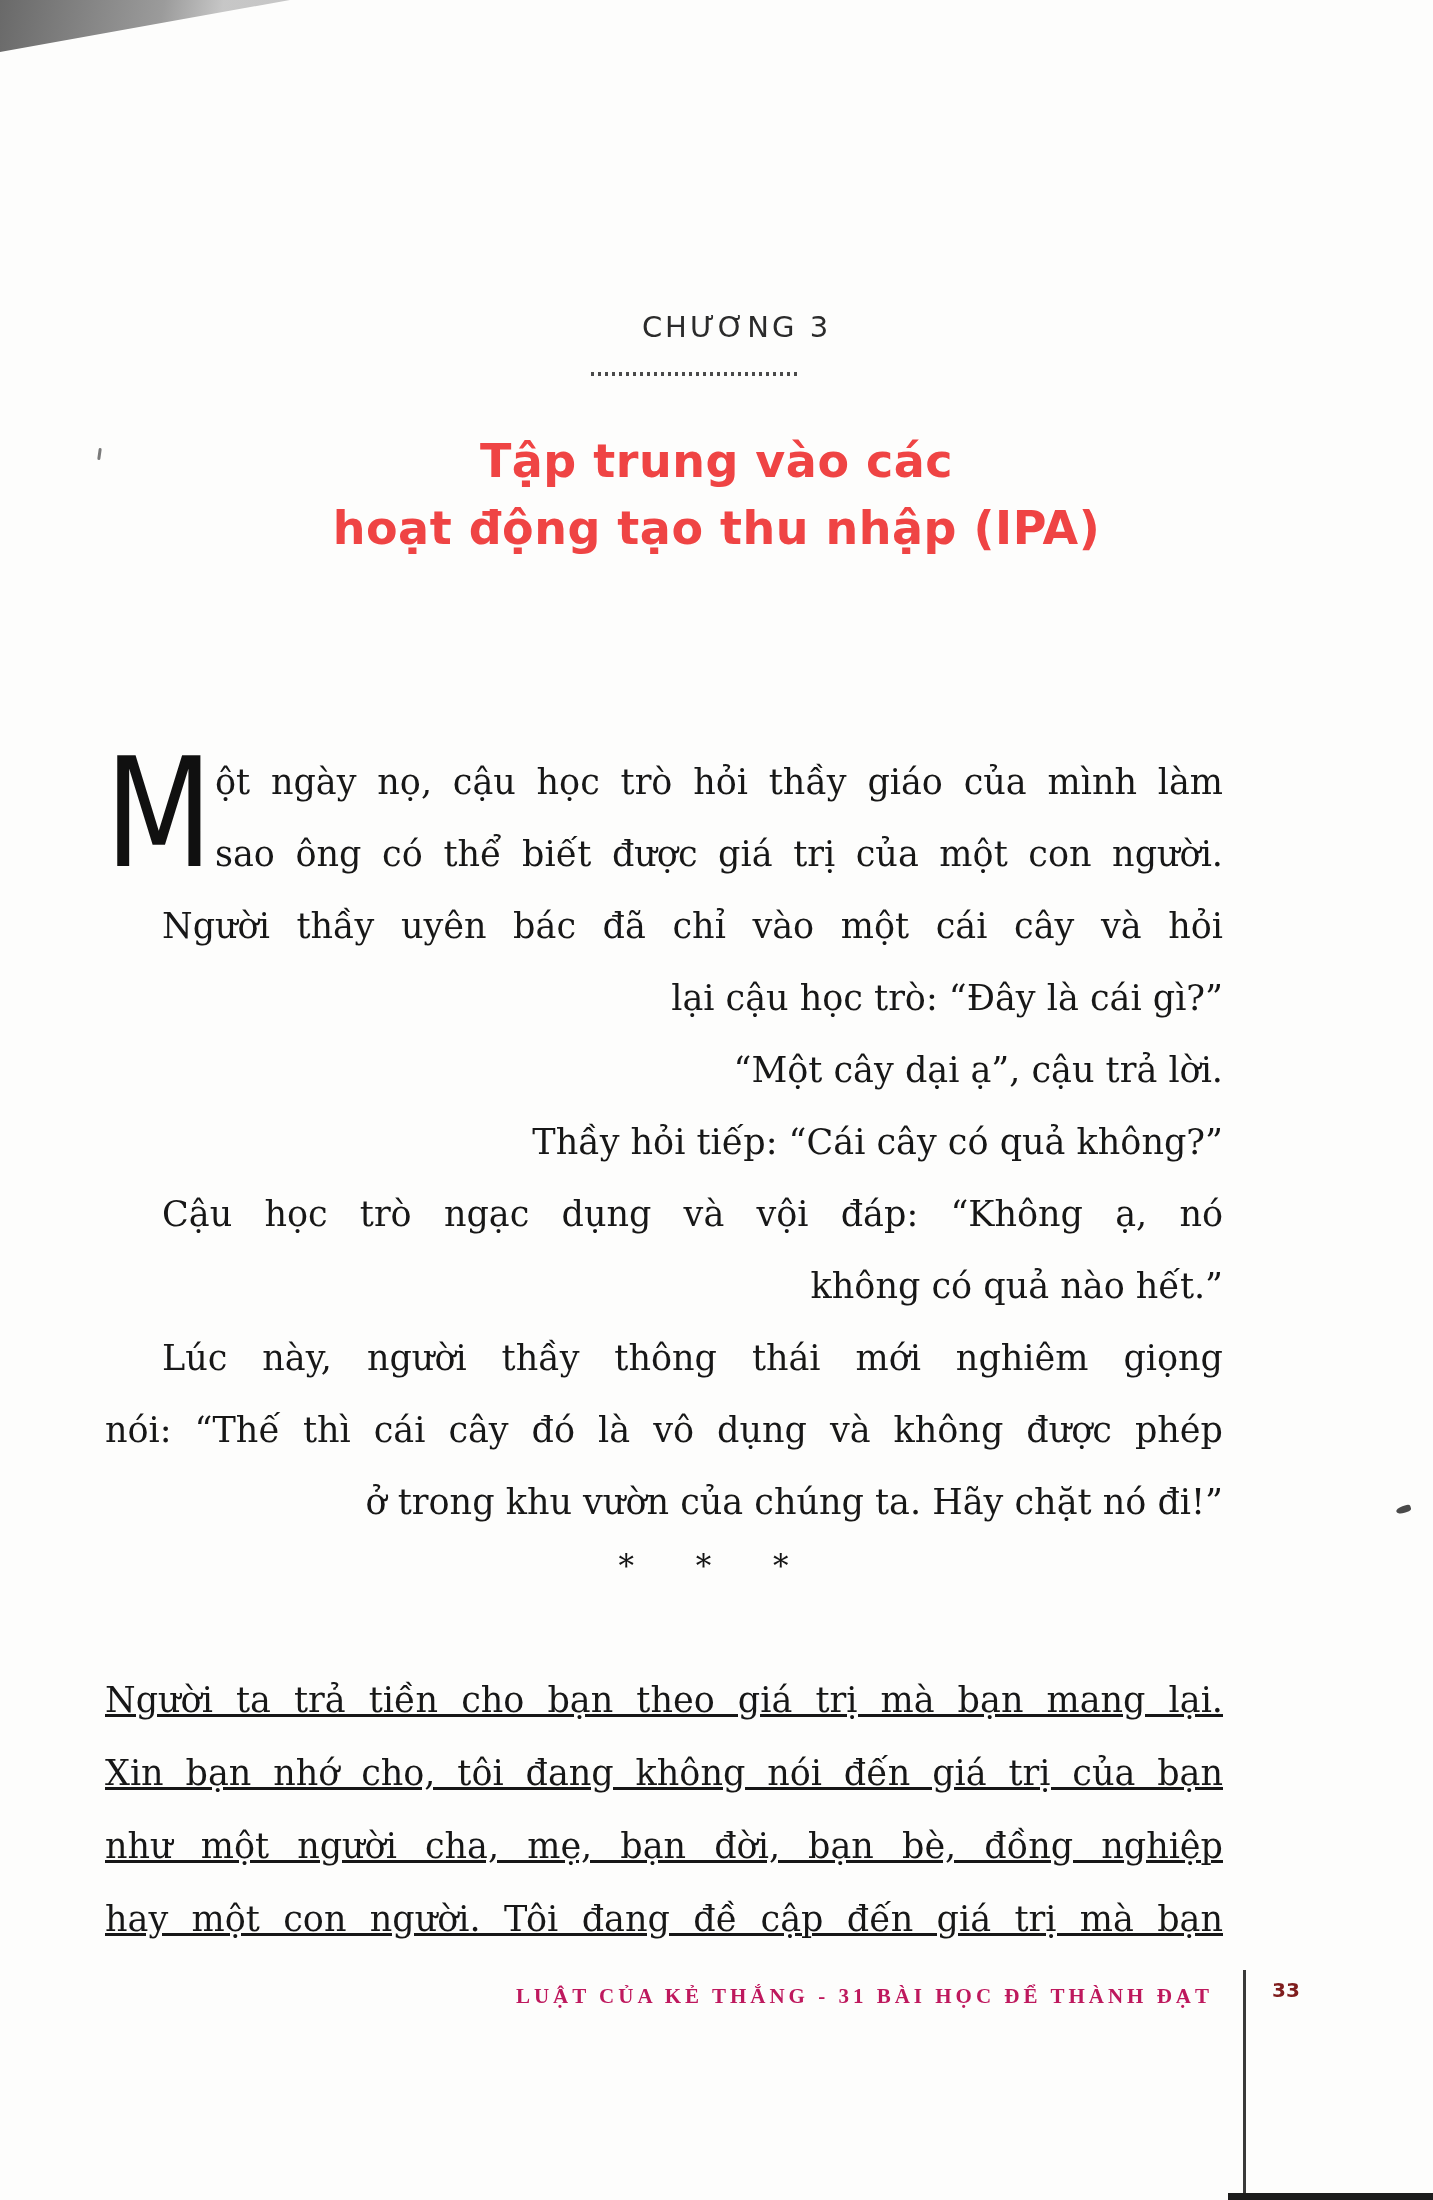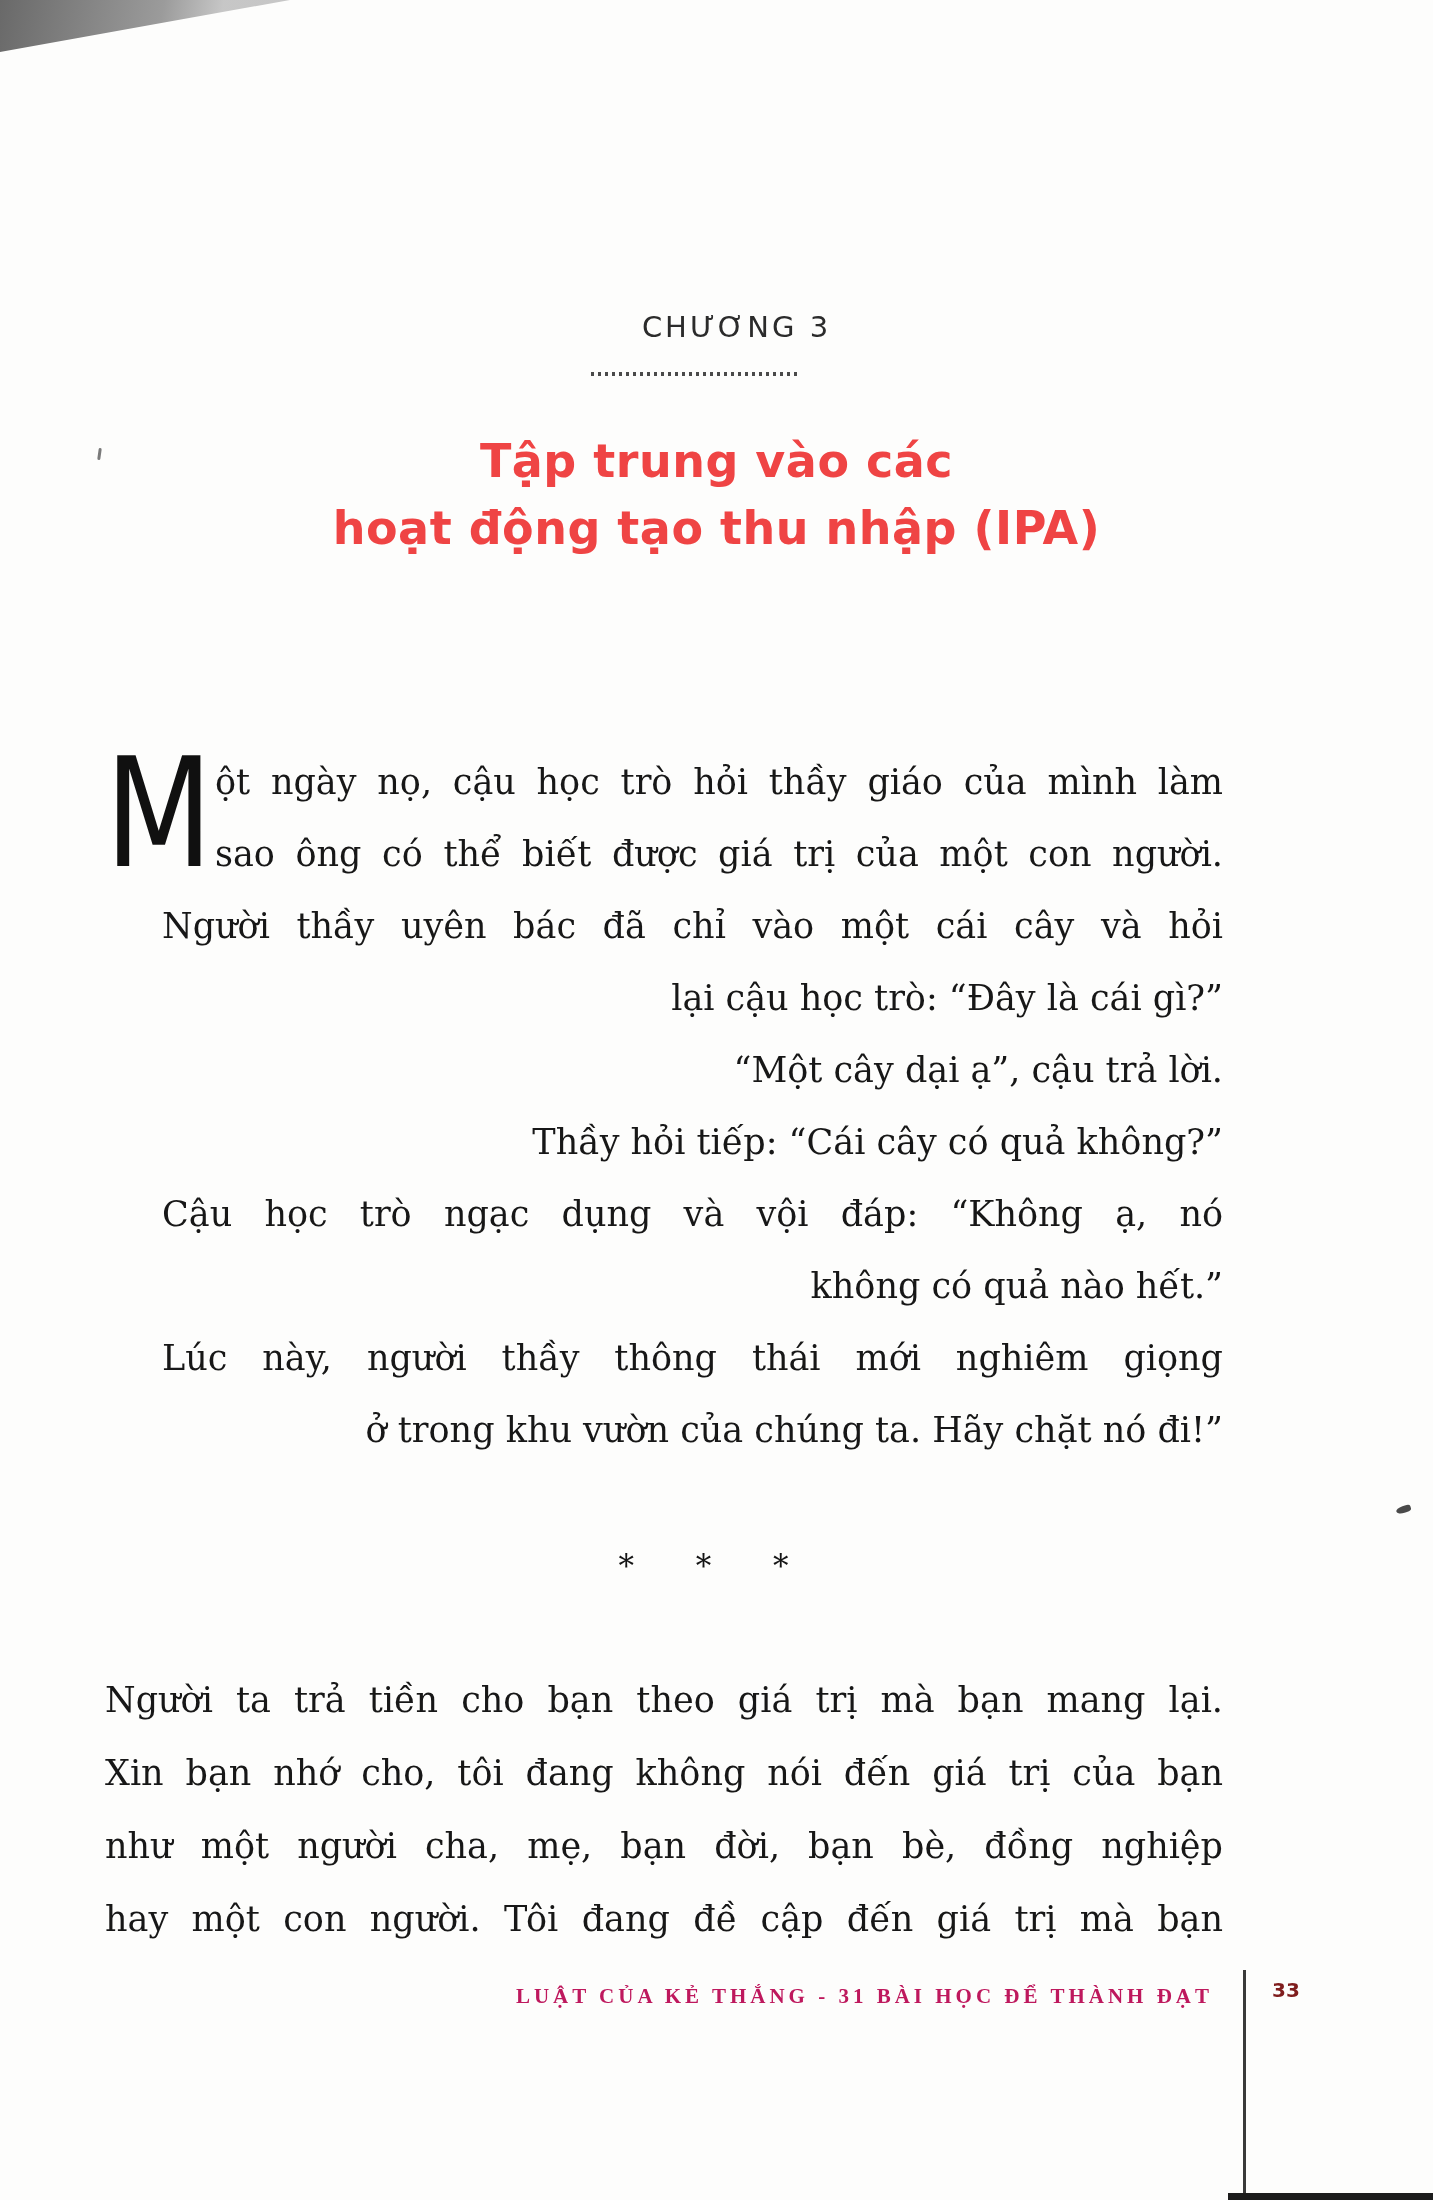--- a/index.html
+++ b/index.html
@@ -43,21 +43,21 @@
     position:absolute;left:1396px;top:1506px;width:15px;height:7px;
     background:#4a4a4a;border-radius:60% 40% 40% 60%;transform:rotate(-18deg);
   }
   .body-block{
     position:absolute;left:105px;width:1118px;
     font-size:35px;color:#171717;
   }
   .block1{top:746px;}
   .block2{top:1664px;}
   .block1 .line{height:72px;line-height:72px;}
-  .block2 .line{height:73px;line-height:73px;}
+  .block2 .line{height:73px;line-height:73px;text-decoration:underline;}
   .line{white-space:nowrap;text-align:right;}
   .line.j{white-space:normal;text-align:justify;text-align-last:justify;height:auto;overflow:hidden;}
   .block1 .line.j{height:72px;}
   .block2 .line.j{height:73px;}
   .line.ind{text-indent:57px;}
   .dropcap{
     float:left;width:100px;height:139px;
     margin:4px 10px 0 0;
     font-family:"DejaVu Sans","Liberation Sans",sans-serif;
     font-weight:500;font-size:152px;line-height:128px;
@@ -107,20 +107,21 @@
     <span class="dropcap">M</span>
     <div class="line j">ột ngày nọ, cậu học trò hỏi thầy giáo của mình làm</div>
     <div class="line j">sao ông có thể biết được giá trị của một con người.</div>
     <div class="line j ind">Người thầy uyên bác đã chỉ vào một cái cây và hỏi</div>
     <div class="line">lại cậu học trò: “Đây là cái gì?”</div>
     <div class="line ind">“Một cây dại ạ”, cậu trả lời.</div>
     <div class="line ind">Thầy hỏi tiếp: “Cái cây có quả không?”</div>
     <div class="line j ind">Cậu học trò ngạc dụng và vội đáp: “Không ạ, nó</div>
     <div class="line">không có quả nào hết.”</div>
     <div class="line j ind">Lúc này, người thầy thông thái mới nghiêm giọng</div>
+    <div class="line j">nói: “Thế thì cái cây đó là vô dụng và không được phép</div>
     <div class="line">ở trong khu vườn của chúng ta. Hãy chặt nó đi!”</div>
   </div>
 
   <div class="separator">* * *</div>
 
   <div class="body-block block2">
     <div class="line j">Người ta trả tiền cho bạn theo giá trị mà bạn mang lại.</div>
     <div class="line j">Xin bạn nhớ cho, tôi đang không nói đến giá trị của bạn</div>
     <div class="line j">như một người cha, mẹ, bạn đời, bạn bè, đồng nghiệp</div>
     <div class="line j">hay một con người. Tôi đang đề cập đến giá trị mà bạn</div>

